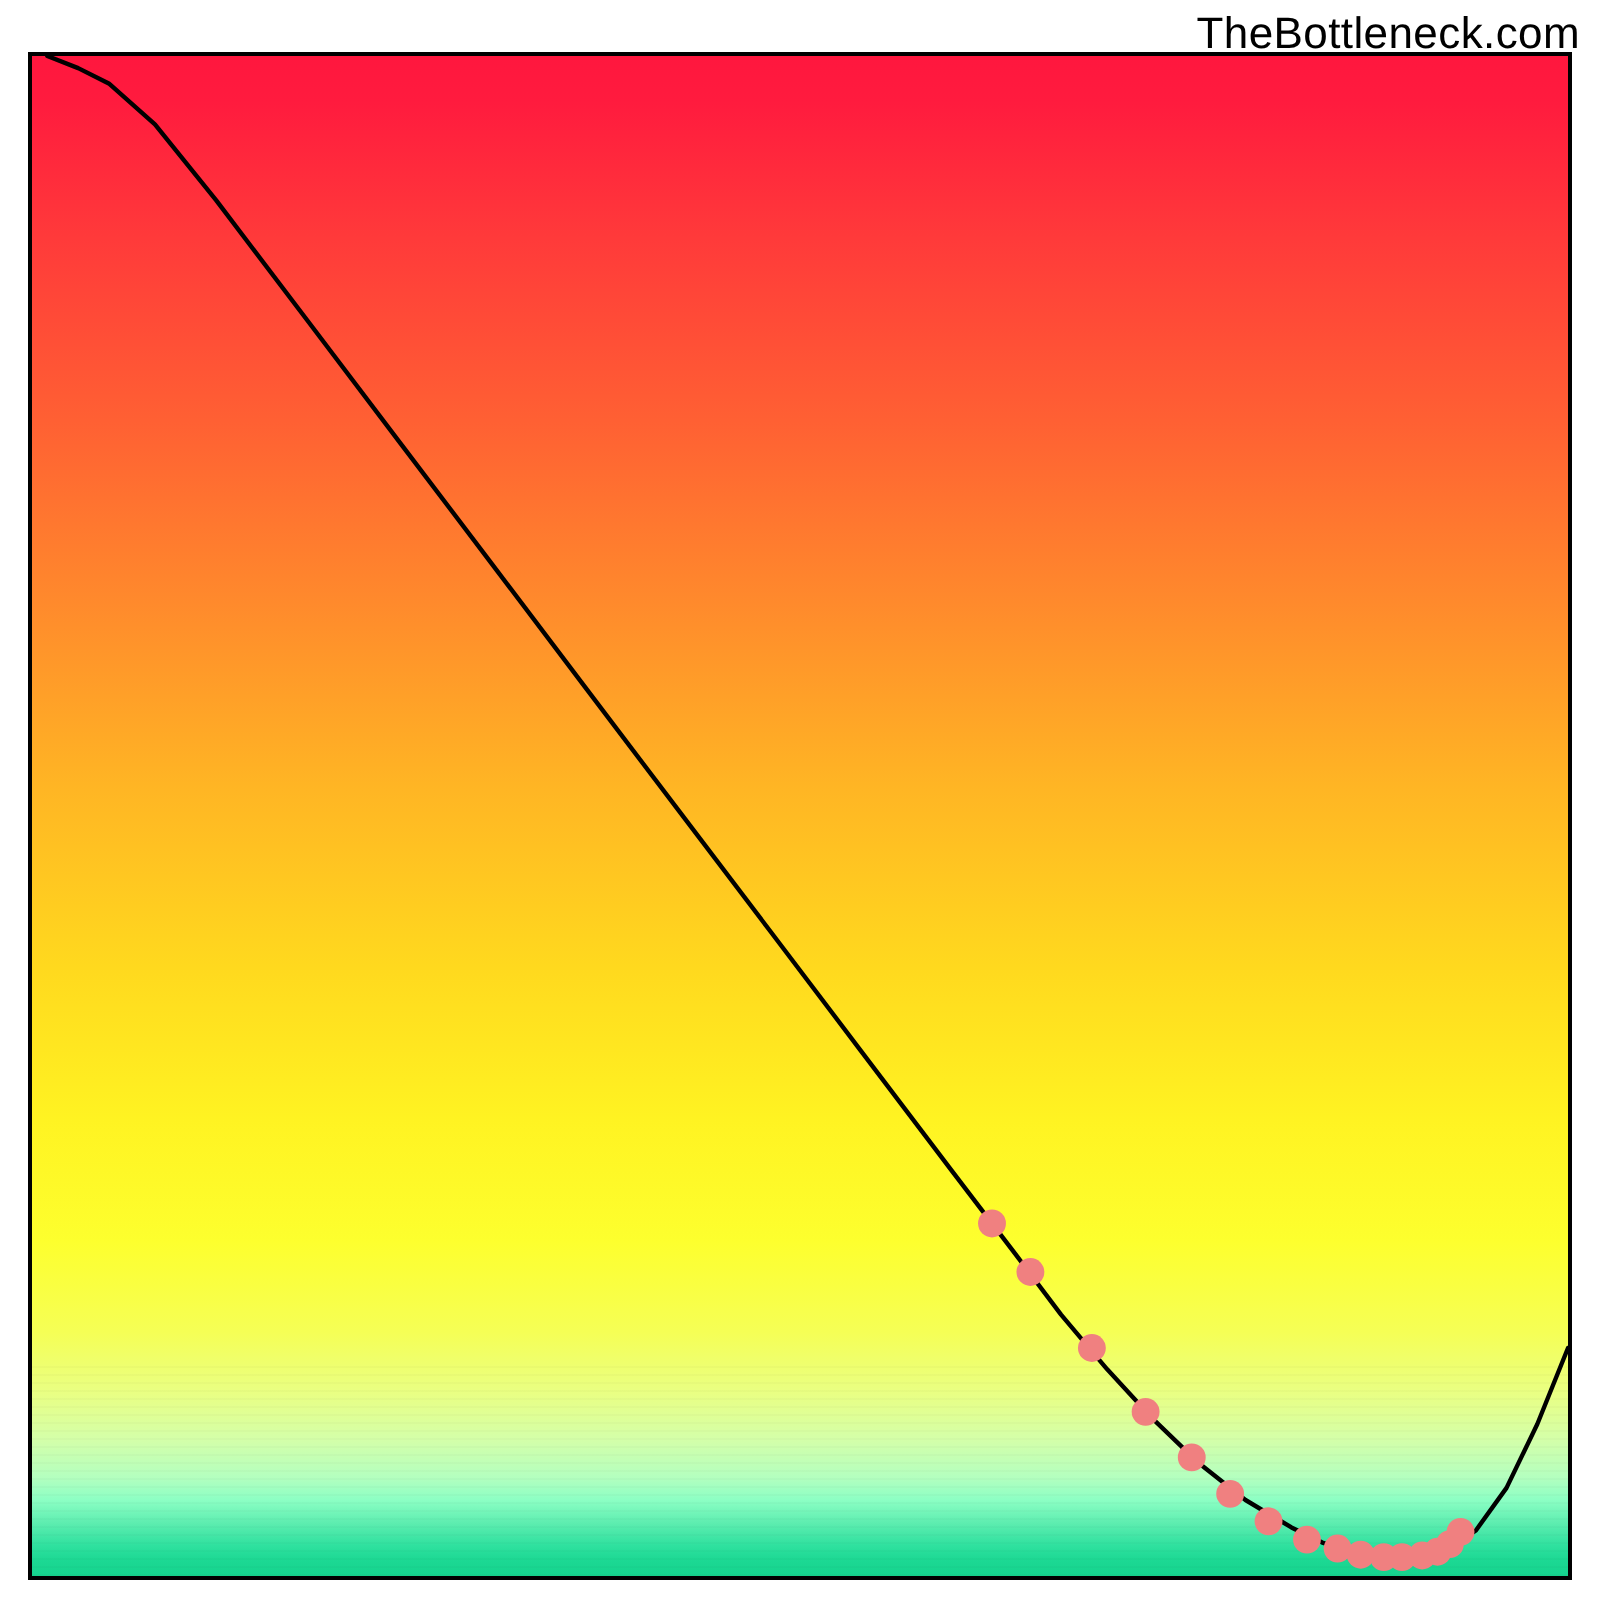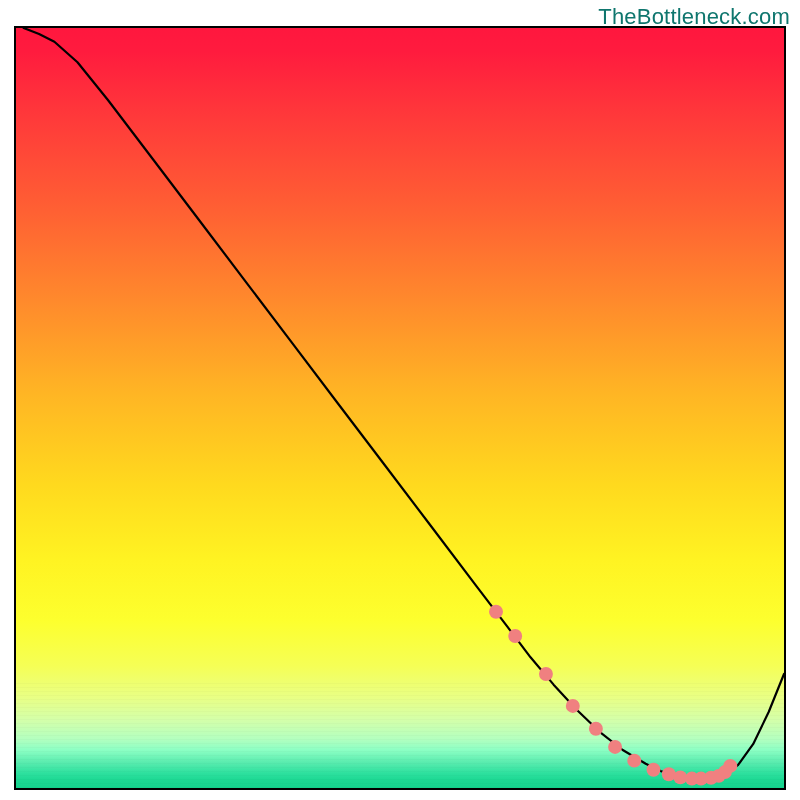--- a/index.html
+++ b/index.html
@@ -9,21 +9,21 @@
     background: #fff;
     font-family: Arial, sans-serif;
     position: relative;
     overflow: hidden;
   }
   .watermark {
     position: absolute;
     top: 4px;
     right: 10px;
     font-size: 22px;
-    color: #0f766e;
+    color: #000000;
     font-weight: normal;
     letter-spacing: 0.2px;
     z-index: 10;
   }
   .frame {
     position: absolute;
     top: 26px;
     left: 14px;
     width: 772px;
     height: 764px;

